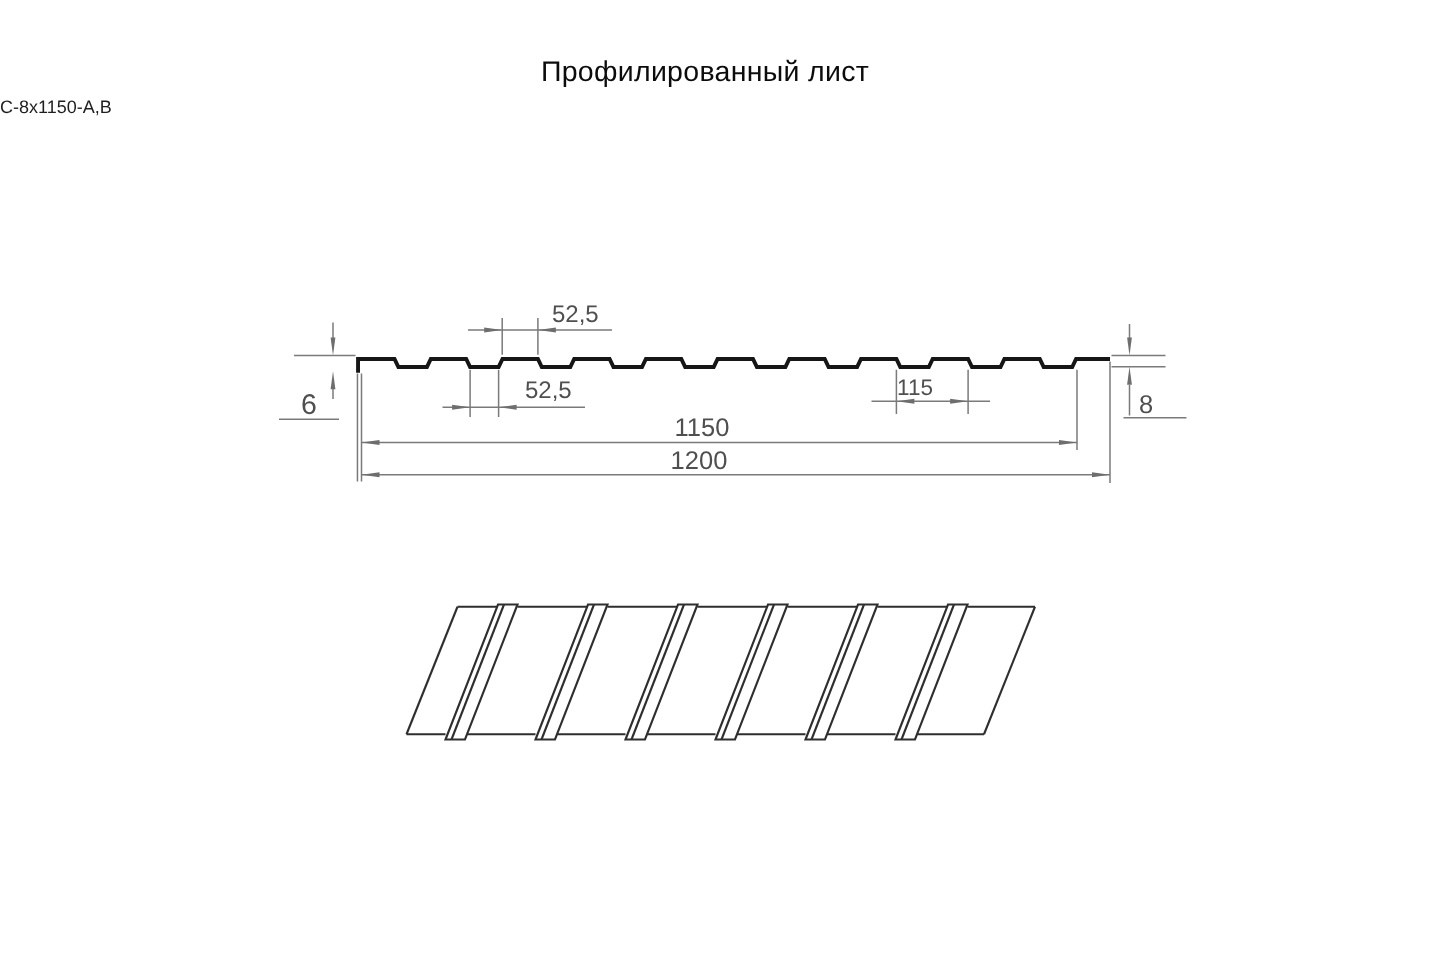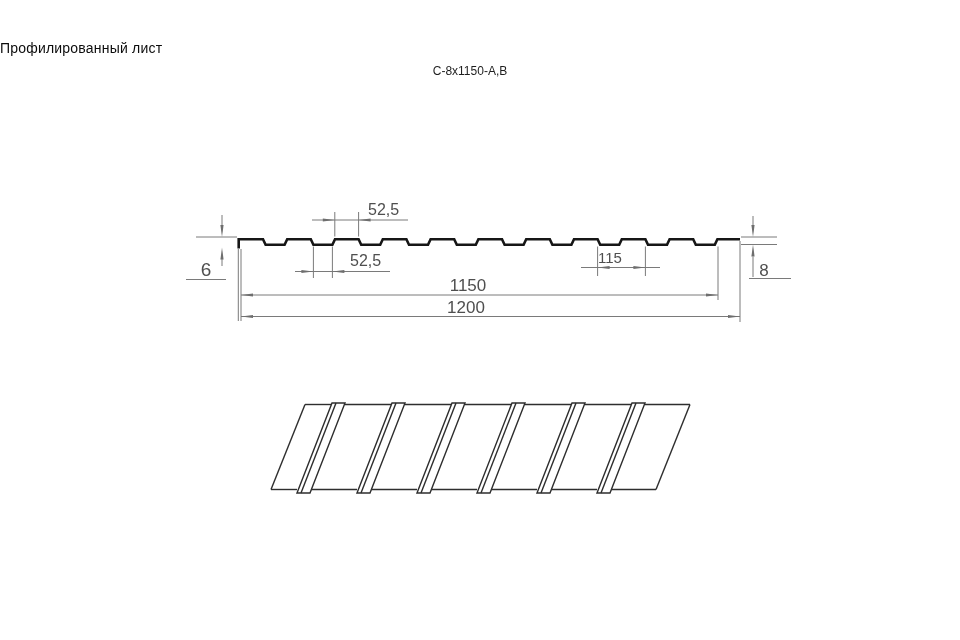--- a/index.html
+++ b/index.html
@@ -5,28 +5,27 @@
   html,body{margin:0;padding:0;background:#ffffff;}
   .canvas{
     position:relative;
     width:960px;height:640px;
     background:#ffffff;
     overflow:hidden;
     font-family:"Liberation Sans", sans-serif;
   }
   .title{
     position:absolute;top:36px;left:0;width:940px;
-    text-align:left;
-    font-size:14px;line-height:25px;
+    text-align:center;
+    font-size:19px;line-height:25px;
     color:#0c0c0c;
     letter-spacing:.2px;
   }
   .subtitle{
     position:absolute;top:64px;left:0;width:940px;
-    text-align:center;
     font-size:12px;line-height:15px;
     color:#1e1e1e;
   }
   svg{position:absolute;left:0;top:0;}
   .profile{stroke:#161616;stroke-width:2.6;fill:none;}
   .dim{stroke:#7a7a7a;stroke-width:1;fill:none;}
   .arrow{fill:#6e6e6e;stroke:none;}
   .dimtxt{fill:#4f4f4f;font-family:"Liberation Sans",sans-serif;}
   .view{stroke:#2e2e2e;stroke-width:1.4;fill:none;}
   .viewfill{stroke:#2e2e2e;stroke-width:1.4;fill:#ffffff;}

